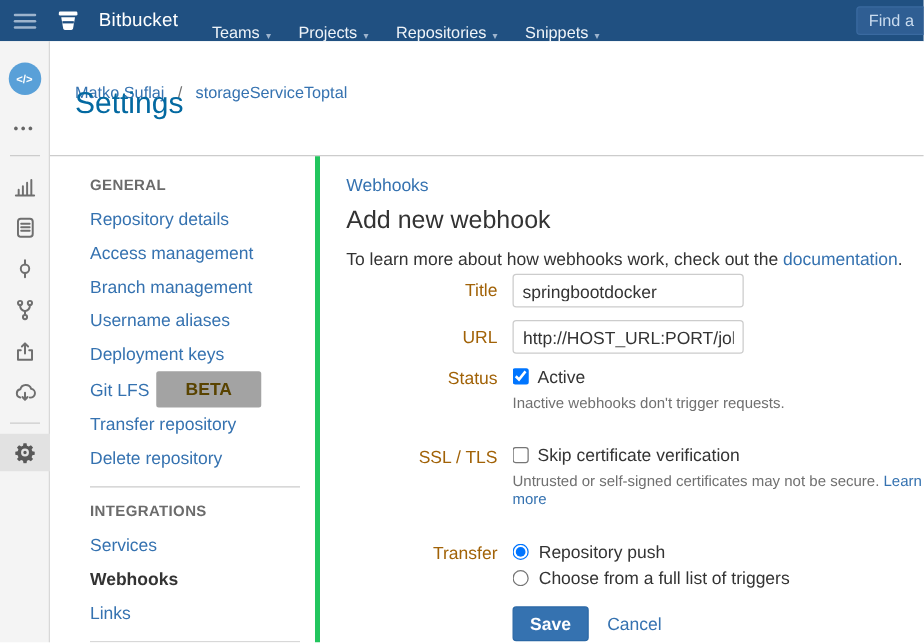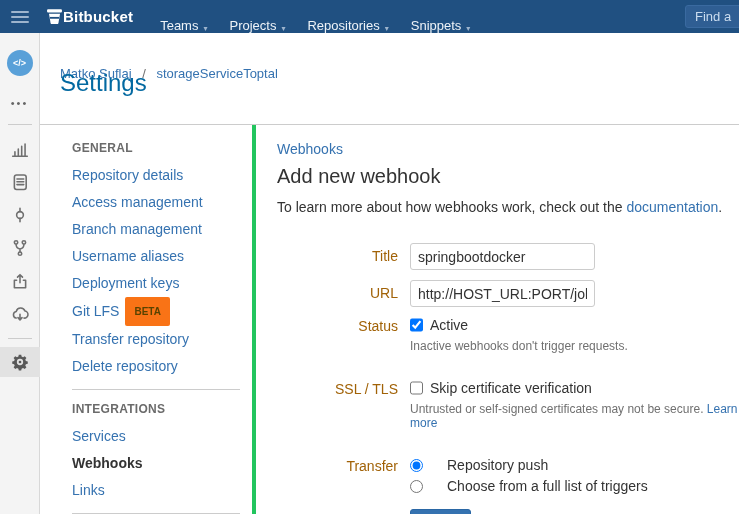--- a/index.html
+++ b/index.html
@@ -12,21 +12,21 @@
 
   
   .navbar {
     position:absolute; top:0; left:0; width:739px; height:33px;
     background:#205081; display:flex; align-items:center; overflow:hidden;
   }
   .hamburger { width:18px; margin-left:11px; cursor:pointer; }
   .hamburger div { height:2px; background:#9db4cd; margin:3px 0; border-radius:1px; }
   .logo { display:flex; align-items:center; margin-left:17px; cursor:pointer; }
   .logo svg { display:block; }
-  .logo-text { color:#fff; font-weight:bold; font-size:15px; margin-left:0; letter-spacing:0.2px; }
+  .logo-text { color:#fff; font-weight:normal; font-size:15px; margin-left:16px; letter-spacing:0.2px; }
   .nav-items { display:flex; margin-left:16px; }
   .nav-item {
     color:#eef3f8; font-size:13px; padding:0 11px; height:33px;
     display:flex; align-items:flex-end; cursor:pointer; white-space:nowrap;
   }
   .caret { font-size:8px; color:#9db4cd; margin-left:5px; }
   .nav-search {
     position:absolute; left:685px; top:5px; width:90px; height:23px;
     background:#2f5e93; border:1px solid #3a6aa0; border-radius:3px;
     color:#cadcef; font-size:13px; line-height:21px; padding-left:9px; cursor:text;
@@ -66,45 +66,45 @@
     border-right:4px solid #22c55e; padding:16px 0 0 12px; overflow:hidden;
   }
   .nav-section-header {
     font-size:12px; font-weight:bold; color:#6b6b6b; letter-spacing:0.3px;
     line-height:15px; margin-bottom:6px;
   }
   .snav-item { display:block; font-size:14px; line-height:27px; color:#3572b0; white-space:nowrap; }
   .snav-item.active { color:#333; font-weight:bold; cursor:default; }
   .snav-divider { border:none; border-top:1px solid #ccc; margin:9px 12px 12px 0; }
   .badge {
-    display:inline-block; background:#f97316; color:#594300; font-size:10px;
-    font-weight:bold; border-radius:2px; padding:1px 9px; margin-left:6px; vertical-align:1px;
+    display:inline-block; background:#a3a3a3; color:#594300; font-size:14px;
+    font-weight:bold; border-radius:2px; padding:1px 23px; margin-left:6px; vertical-align:1px;
   }
 
   
   .main { position:absolute; left:237px; top:92px; right:0; padding-top:15px; }
   .section-link { color:#3572b0; font-size:14px; }
   .main h2 { font-size:20px; font-weight:400; color:#333; margin:7px 0 11px; }
-  .intro { font-size:14px; color:#333; margin-bottom:28px; }
+  .intro { font-size:14px; color:#333; margin-bottom:4px; }
   .intro a { color:#3572b0; }
 
   .form-row { display:flex; margin-bottom:10px; }
   .form-label {
     width:133px; padding-right:12px; text-align:right;
     color:#a16207; font-size:14px; padding-top:5px; flex:none;
   }
   .form-label.tight { padding-top:1px; }
   .form-control { flex:1; }
   .text-input {
     width:185px; height:27px; border:1px solid #ccc; border-radius:3px;
     font-size:14px; padding:0 7px; color:#333; font-family:"Liberation Sans",sans-serif;
   }
   .check-line { display:flex; font-size:14px; color:#333; }
   .check-line input { margin-right:7px; }
-  .radio-line { display:flex; align-items:center; font-size:14px; color:#333; margin-bottom:5px;gap:16px; }
+  .radio-line { display:flex; align-items:center; font-size:14px; color:#333; margin-bottom:5px; }
   .radio-line input { margin-right:8px; }
   .help { font-size:12px; color:#707070; margin:6px 0 4px 0; }
   .help a { color:#3572b0; }
   .row-gap { margin-bottom:13px; }
   .buttons { margin-left:133px; margin-top:5px; display:flex; align-items:center; }
   .save-btn {
     background:#3572b0; color:#fff; font-weight:bold; font-size:14px;
     border:1px solid #2a67a5; border-radius:3px; padding:5px 13px; cursor:pointer;
     font-family:"Liberation Sans",sans-serif;
   }

